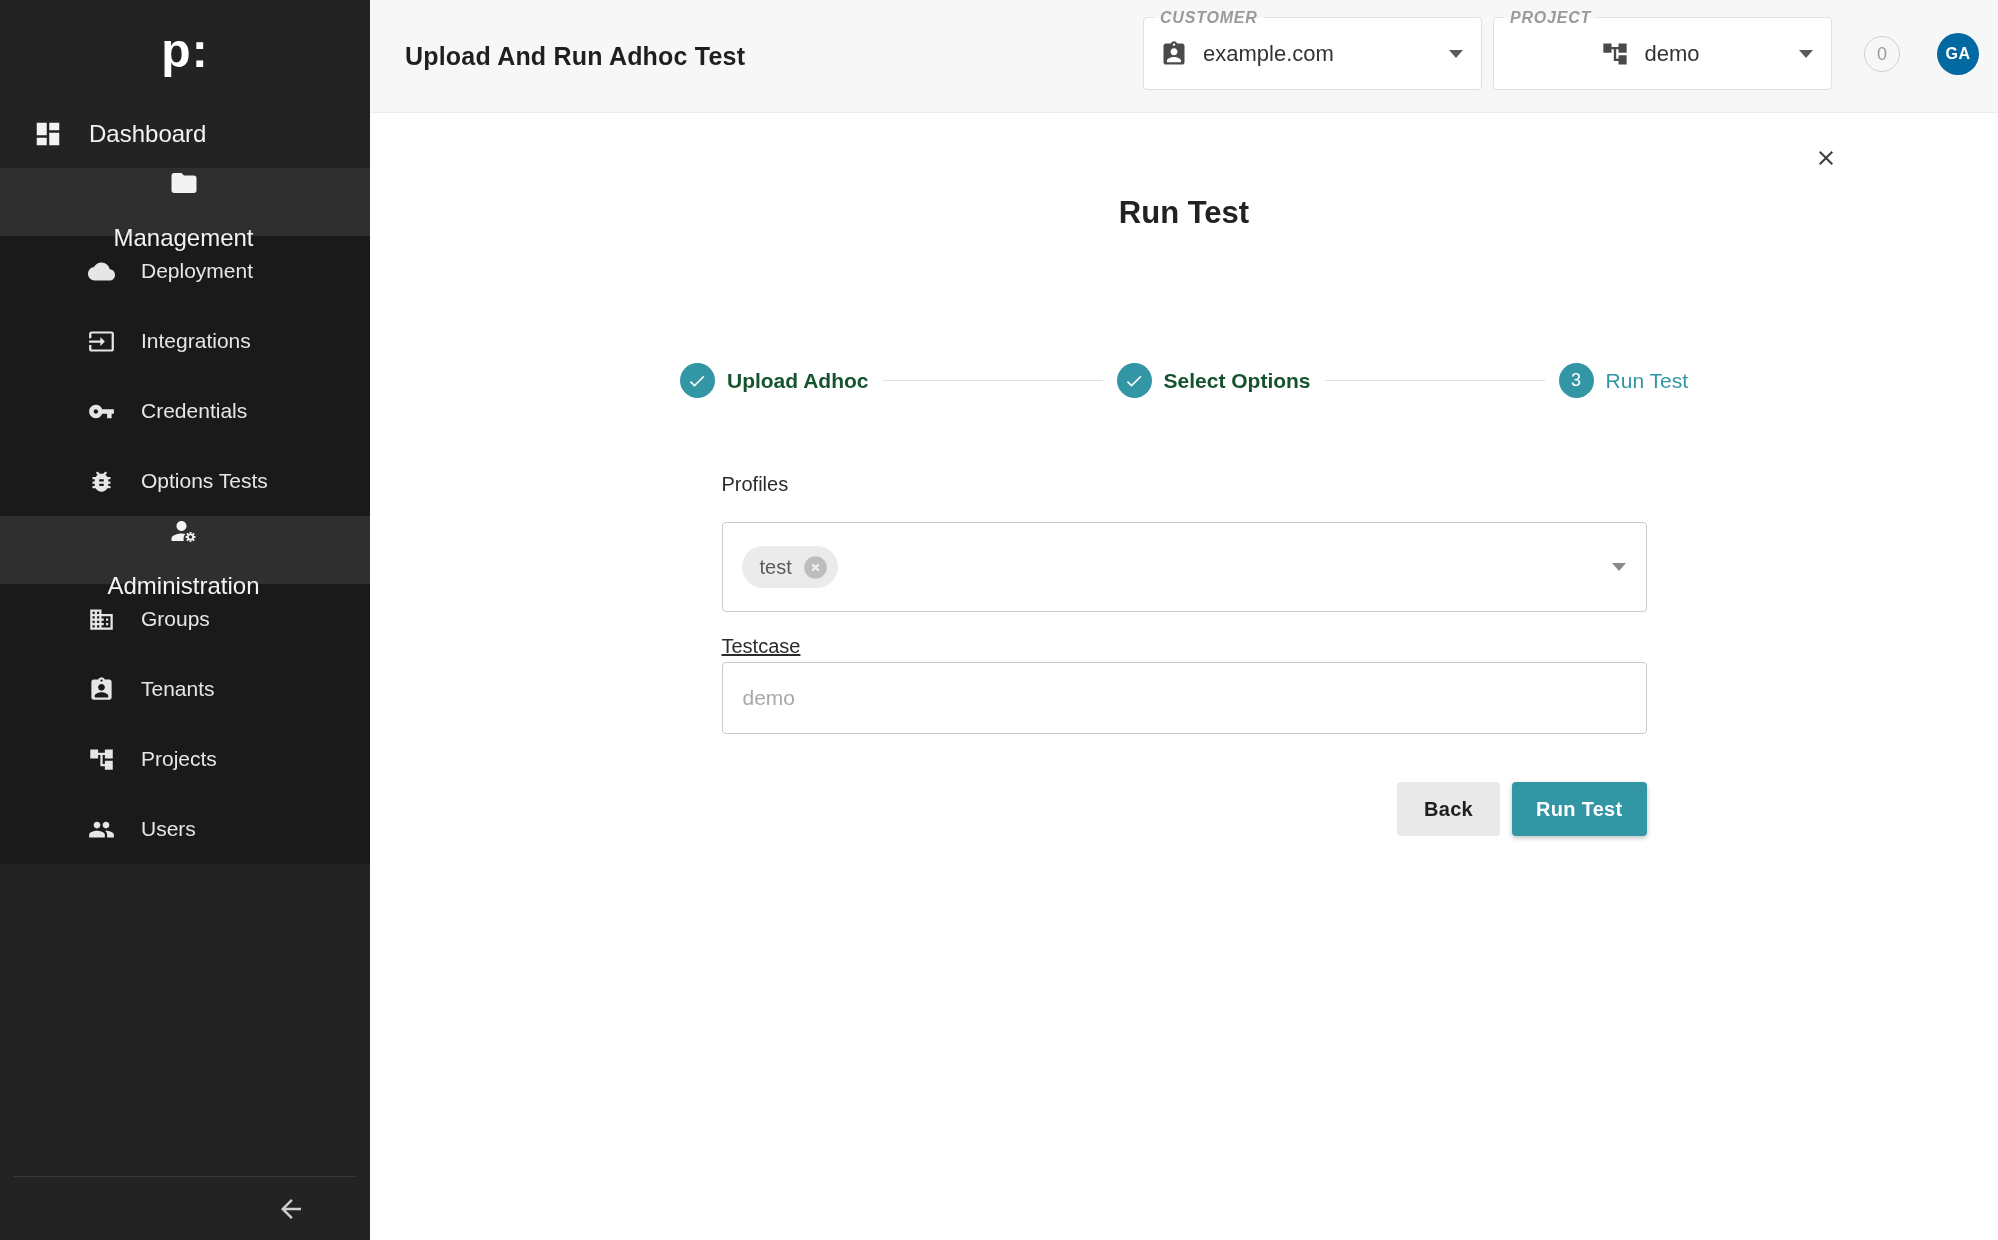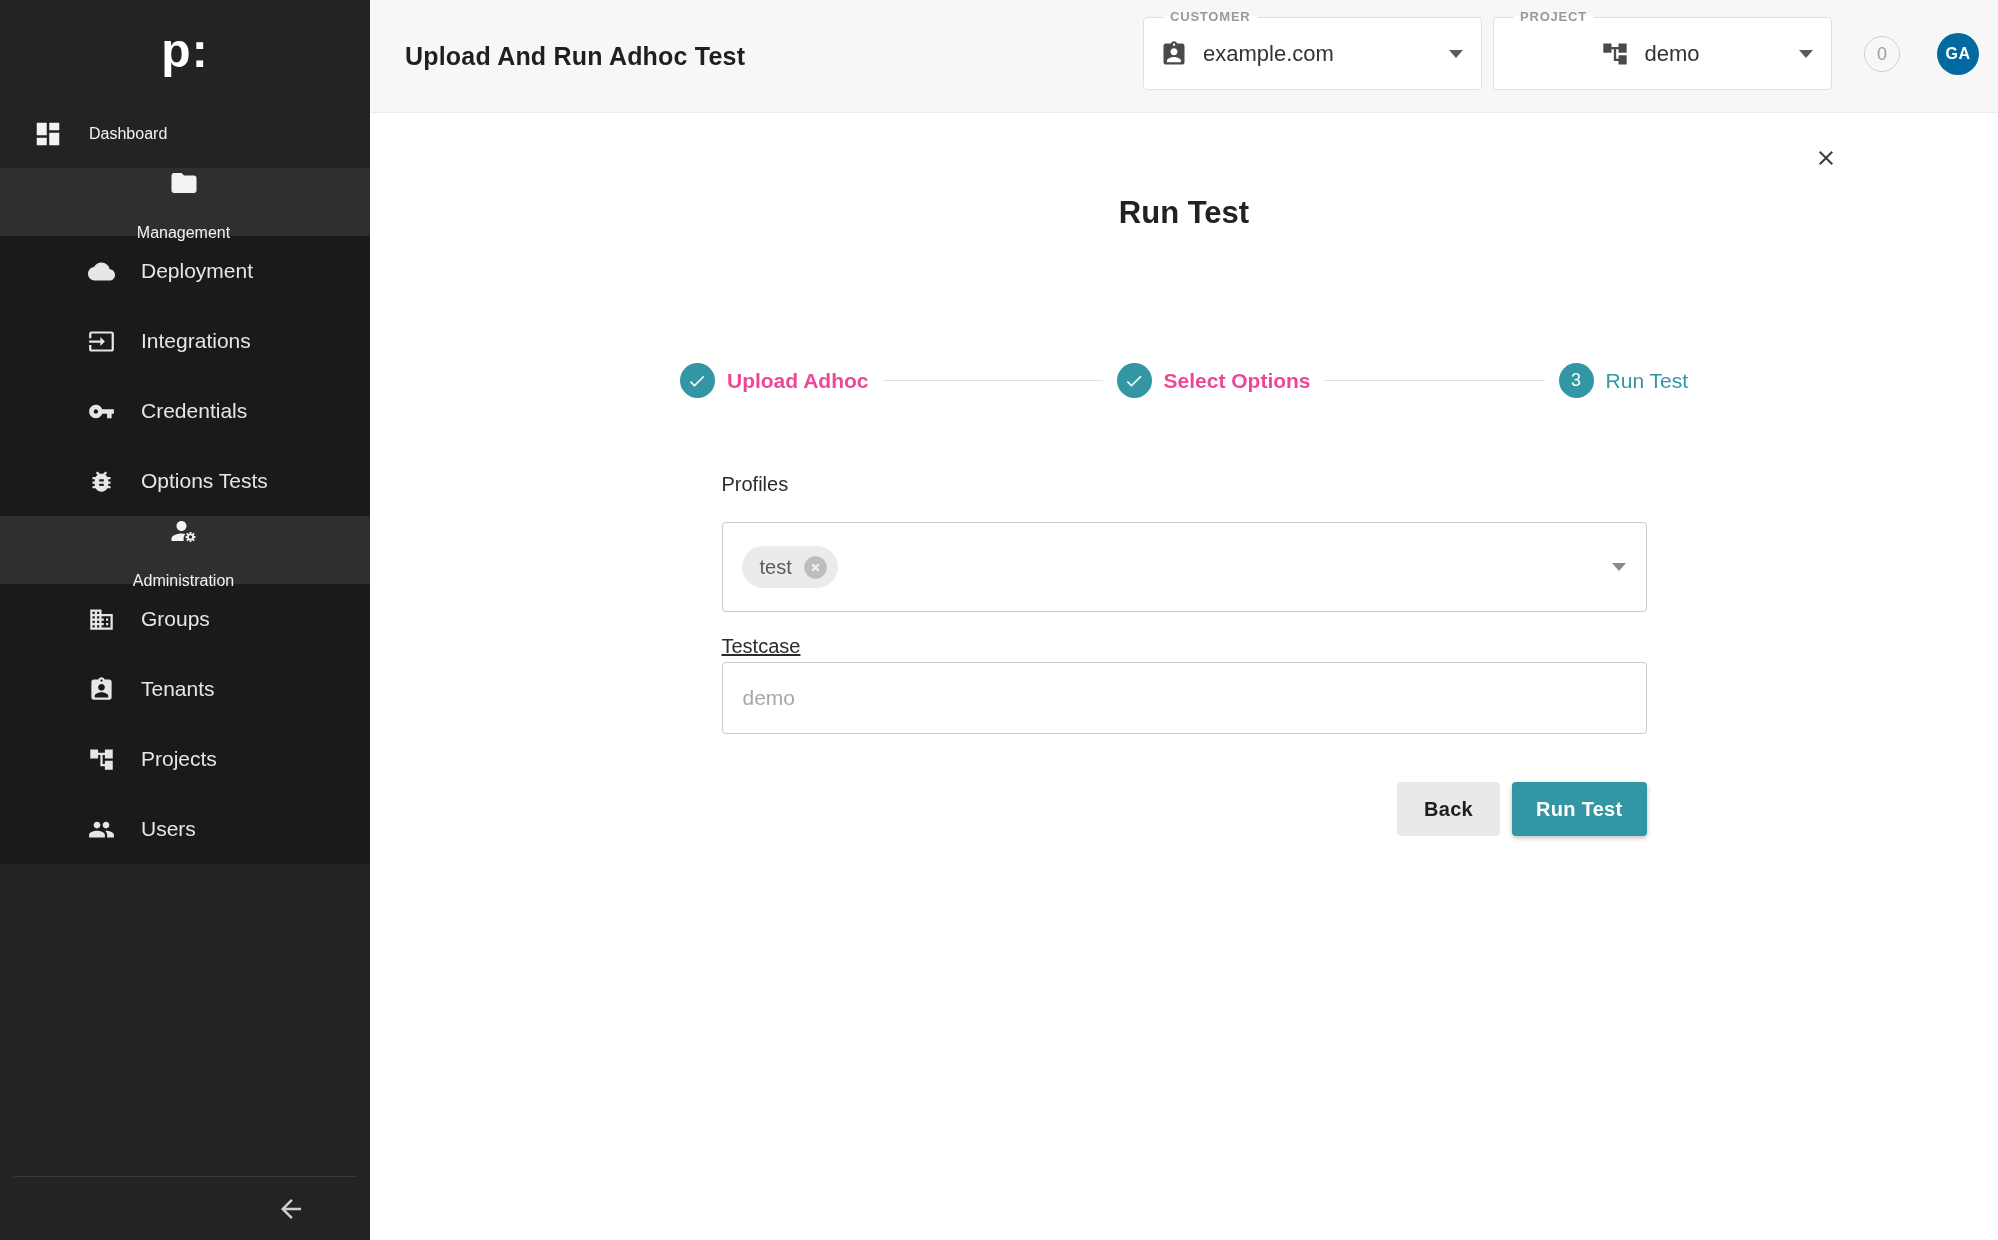--- a/index.html
+++ b/index.html
@@ -5,21 +5,21 @@
   * { box-sizing: border-box; }
   html, body { margin: 0; padding: 0; width: 1998px; height: 1240px; overflow: hidden;
     font-family: "Liberation Sans", sans-serif; background: #fff; }
   .app { display: flex; width: 1998px; height: 1240px; }
 
   
   .sidebar { position: relative; width: 370px; height: 100%; background: #232323; color: #f0f0f0; flex: none; }
   .logo { height: 100px; display: flex; align-items: center; justify-content: center;
     font-size: 48px; font-weight: 800; color: #fff; letter-spacing: 1px; }
   .nav-item { display: flex; align-items: center; cursor: pointer; }
-  .nav-item.top { height: 68px; padding: 0 36px 0 33px; gap: 26px; font-size: 16px; color: #f3f3f3; font-weight: 400; }
+  .nav-item.top { height: 68px; padding: 0 36px 0 33px; gap: 26px; font-size: 24px; color: #f3f3f3; font-weight: 400; }
   .nav-item.group { background: #2f2f2f; position: relative; flex-direction: column; }
   .nav-sub { background: #1a1a1a; }
   .nav-item.sub { height: 70px; padding: 0 3px 0 88px; gap: 26px; font-size: 21px; color: #e6e6e6; }
   .icon { width: 30px; height: 30px; fill: currentColor; flex: none; }
   .icon.small { width: 27px; height: 27px; }
   .chev { margin-left: auto; width: 26px; height: 26px; fill: #d8d8d8; }
   .sidebar-footer { position: absolute; bottom: 0; left: 14px; right: 14px; height: 64px;
     border-top: 1px solid #3a3a3a; display: flex; align-items: center; justify-content: flex-end; padding-right: 50px; }
   .collapse-btn { background: none; border: none; padding: 0; cursor: pointer; display: flex; }
   .collapse-btn svg { width: 30px; height: 30px; fill: #cfcfcf; }
@@ -29,23 +29,23 @@
 
   
   .topbar { position: relative; height: 113px; background: #f7f7f7; border-bottom: 1px solid #ececec; flex: none; }
   .page-title { position: absolute; left: 35px; top: 50%; transform: translateY(-50%);
     font-size: 25px; font-weight: 700; color: #1f1f1f; letter-spacing: 0.2px; }
   .select-box { position: absolute; top: 17px; height: 73px; width: 339px; background: #fff;
     border: 1px solid #e0e0e0; border-radius: 4px; display: flex; align-items: center;
     padding: 0 40px 0 16px; cursor: pointer; }
   .select-box.customer { left: 773px; }
   .select-box.project { left: 1123px; justify-content: center; }
-  .float-label { position: absolute; top: -9px; left: 20px; padding: 0 6px; font-size: 13px;
+  .float-label { position: absolute; top: -9px; left: 10px; padding: 0 6px; font-size: 16px;
     font-weight: 600; letter-spacing: 0.8px; color: #9a9a9a;
-    background: linear-gradient(#f7f7f7 50%, #ffffff 50%); }
+    background: linear-gradient(#f7f7f7 50%, #ffffff 50%); font-style: italic; }
   .select-icon { width: 28px; height: 28px; fill: #4a4a4a; margin-right: 15px; flex: none; }
   .select-value { font-size: 22px; color: #333; }
   .caret-down { position: absolute; right: 18px; width: 0; height: 0;
     border-left: 7px solid transparent; border-right: 7px solid transparent; border-top: 8px solid #5a5a5a; }
   .count-badge { position: absolute; left: 1494px; top: 36px; width: 36px; height: 36px;
     border: 1px solid #cfcfcf; border-radius: 50%; display: flex; align-items: center; justify-content: center;
     font-size: 18px; color: #9a9a9a; background: transparent; cursor: pointer; }
   .avatar { position: absolute; left: 1567px; top: 33px; width: 42px; height: 42px; border-radius: 50%;
     display: flex; align-items: center; justify-content: center; color: #fff; font-size: 16px; font-weight: 700;
     background: #0369a1; cursor: pointer; letter-spacing: 0.5px; }
@@ -56,21 +56,21 @@
     background: none; border: none; cursor: pointer; display: flex; align-items: center; justify-content: center; }
   .close-btn svg { width: 28px; height: 28px; fill: #3c3c3c; }
   .column { width: 925px; margin: 0 auto; padding-top: 84px; }
   .modal-title { margin: 0; text-align: center; font-size: 31px; line-height: 31px; font-weight: 700; color: #222; }
 
   .stepper { margin-top: 135px; display: flex; align-items: center; justify-content: center; }
   .step { display: flex; align-items: center; }
   .step-circle { width: 35px; height: 35px; border-radius: 50%; background: #3296a5; color: #fff;
     display: flex; align-items: center; justify-content: center; flex: none; font-size: 18px; }
   .step-circle svg { width: 20px; height: 20px; fill: #fff; }
-  .step-label { margin-left: 12px; font-size: 21px; color: #ec4899; font-weight: 600; white-space: nowrap; }
+  .step-label { margin-left: 12px; font-size: 21px; color: #14532d; font-weight: 600; white-space: nowrap; }
   .step.active .step-label { color: #3296a5; font-weight: 500; }
   .connector { width: 220px; height: 1px; background: #e0e0e0; margin: 0 14px; flex: none; }
 
   .field-label { font-size: 20px; line-height: 24px; color: #2b2b2b; }
   .field-label.first { margin-top: 74px; margin-bottom: 26px; }
   .field-label.second { margin-top: 22px; margin-bottom: 4px; text-decoration: underline; }
   .select-field { position: relative; height: 90px; border: 1px solid #c9c9c9; border-radius: 4px;
     display: flex; align-items: center; padding: 0 50px 0 19px; cursor: pointer; background: #fff; }
   .chip { height: 42px; background: #ebebeb; border-radius: 21px; display: flex; align-items: center;
     padding: 0 9px 0 18px; gap: 10px; font-size: 20px; color: #5c5c5c; }

